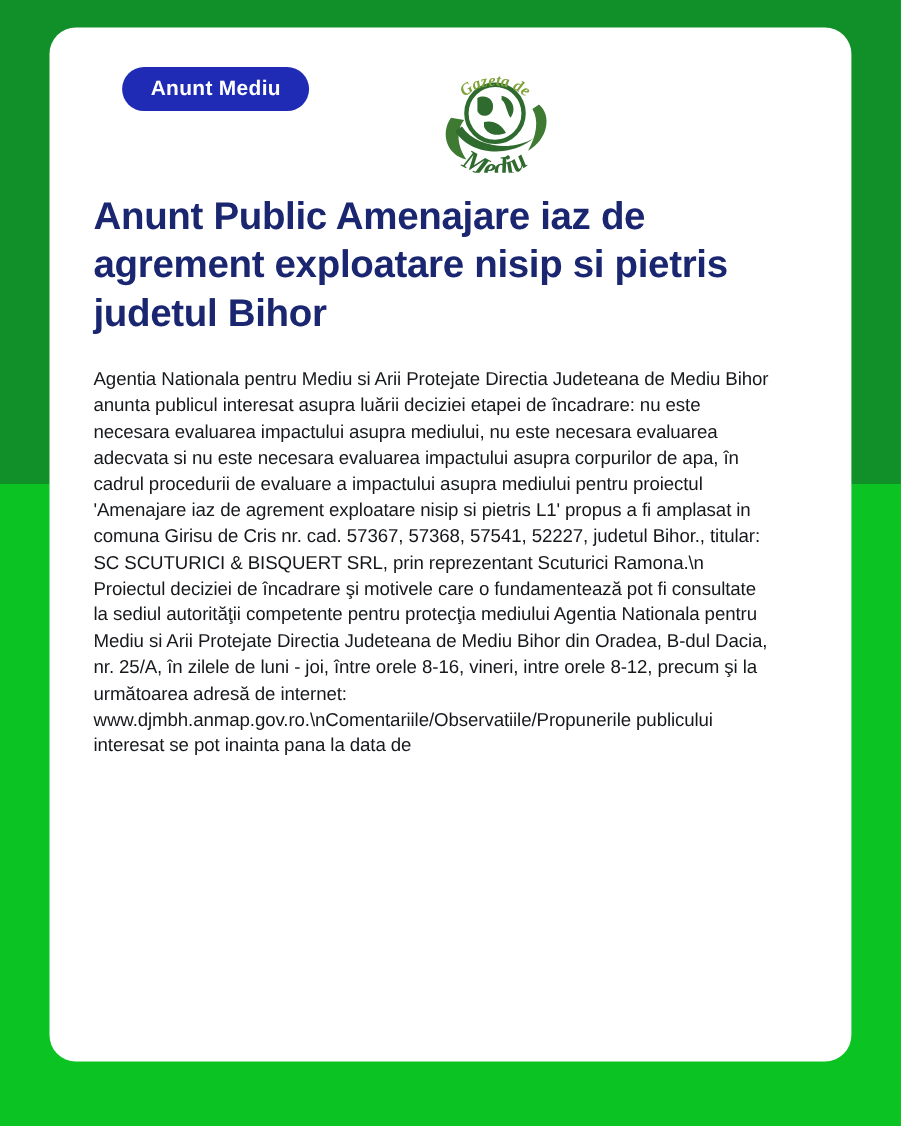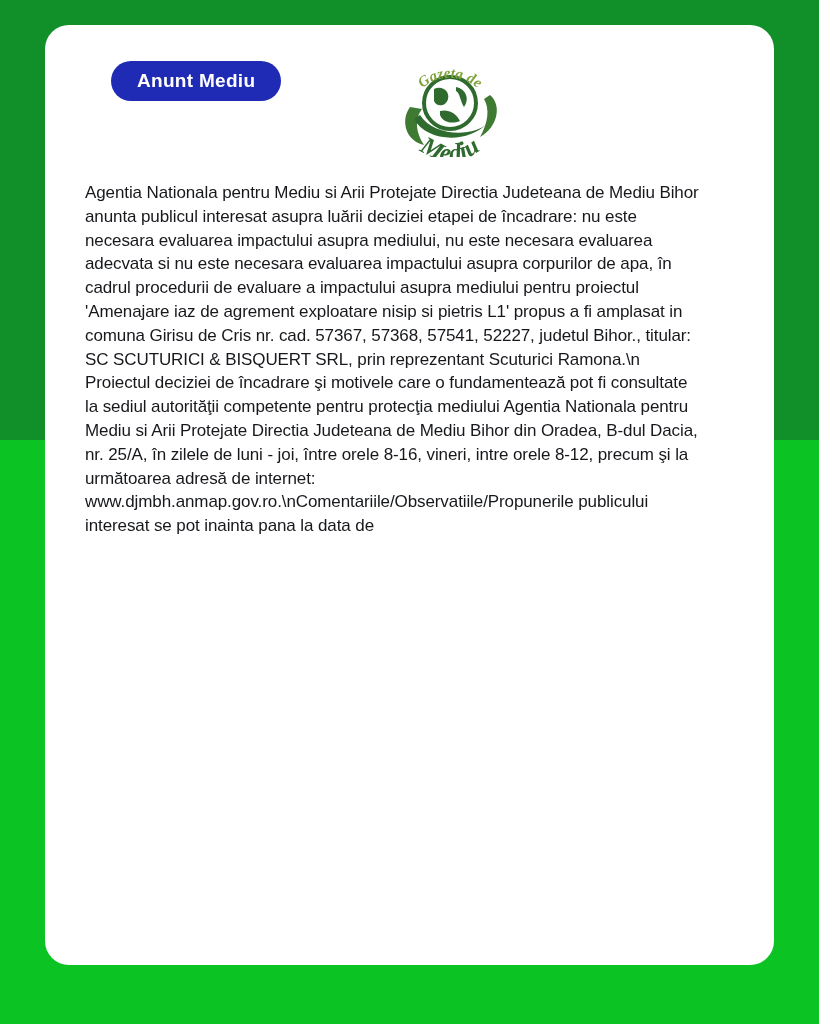--- a/index.html
+++ b/index.html
@@ -141,17 +141,18 @@
             <textPath href="#arcTop" startOffset="50%" text-anchor="middle">Gazeta de</textPath>
           </text>
           <text font-family="'Liberation Serif', serif" font-size="25" font-style="italic" fill="#2f6b2f" font-weight="bold">
             <textPath href="#arcBot" startOffset="50%" text-anchor="middle">Mediu</textPath>
           </text>
         </svg>
       </span>
 
     </div>
 
+    <h1 class="title">Anunt Public Amenajare iaz de agrement exploatare nisip si pietris judetul Bihor</h1>
 
     <p class="body-text">Agentia Nationala pentru Mediu si Arii Protejate Directia Judeteana de Mediu Bihor anunta publicul interesat asupra luării deciziei etapei de încadrare: nu este necesara evaluarea impactului asupra mediului, nu este necesara evaluarea adecvata si nu este necesara evaluarea impactului asupra corpurilor de apa, în cadrul procedurii de evaluare a impactului asupra mediului pentru proiectul 'Amenajare iaz de agrement exploatare nisip si pietris L1' propus a fi amplasat in comuna Girisu de Cris nr. cad. 57367, 57368, 57541, 52227, judetul Bihor., titular: SC SCUTURICI &amp; BISQUERT SRL, prin reprezentant Scuturici Ramona.\n Proiectul deciziei de încadrare şi motivele care o fundamentează pot fi consultate la sediul autorităţii competente pentru protecţia mediului Agentia Nationala pentru Mediu si Arii Protejate Directia Judeteana de Mediu Bihor din Oradea, B-dul Dacia, nr. 25/A, în zilele de luni - joi, între orele 8-16, vineri, intre orele 8-12, precum şi la următoarea adresă de internet: www.djmbh.anmap.gov.ro.\nComentariile/Observatiile/Propunerile publicului interesat se pot inainta pana la data de</p>
 
   </div>
 </div>
 
 </body></html>

